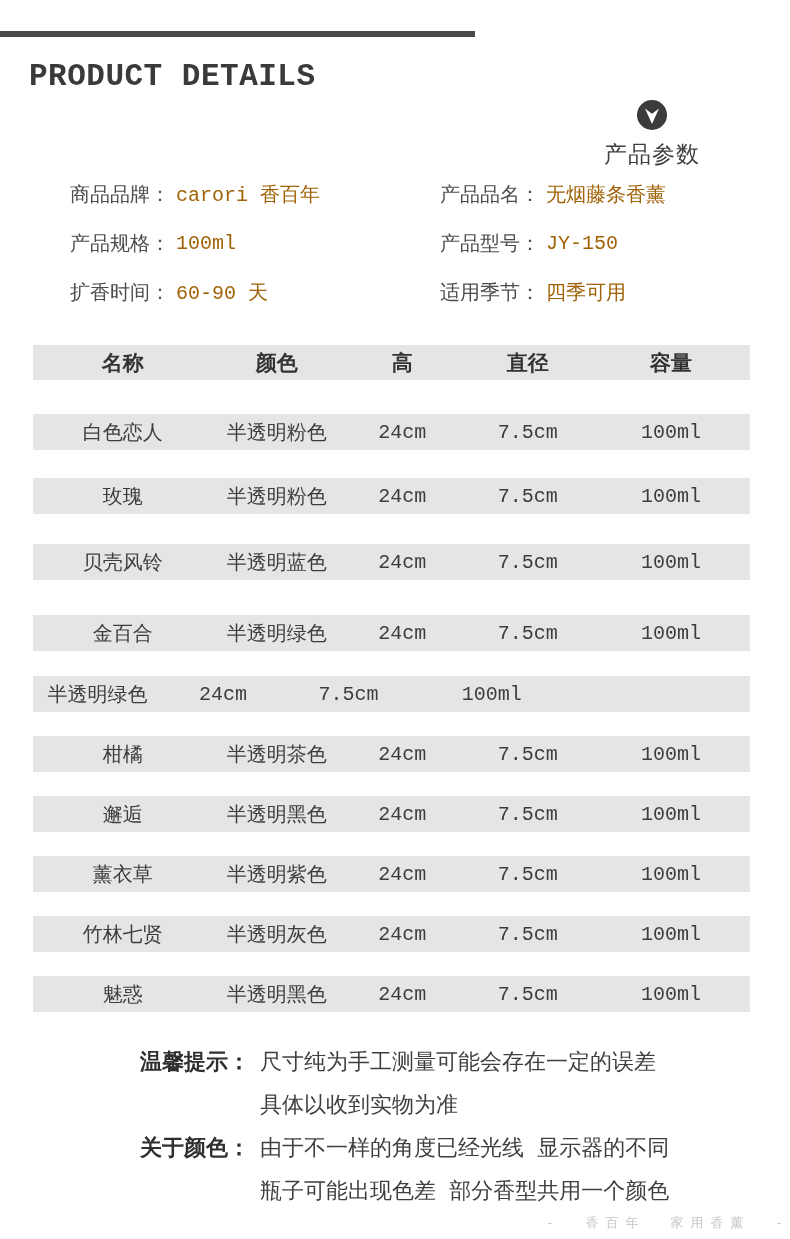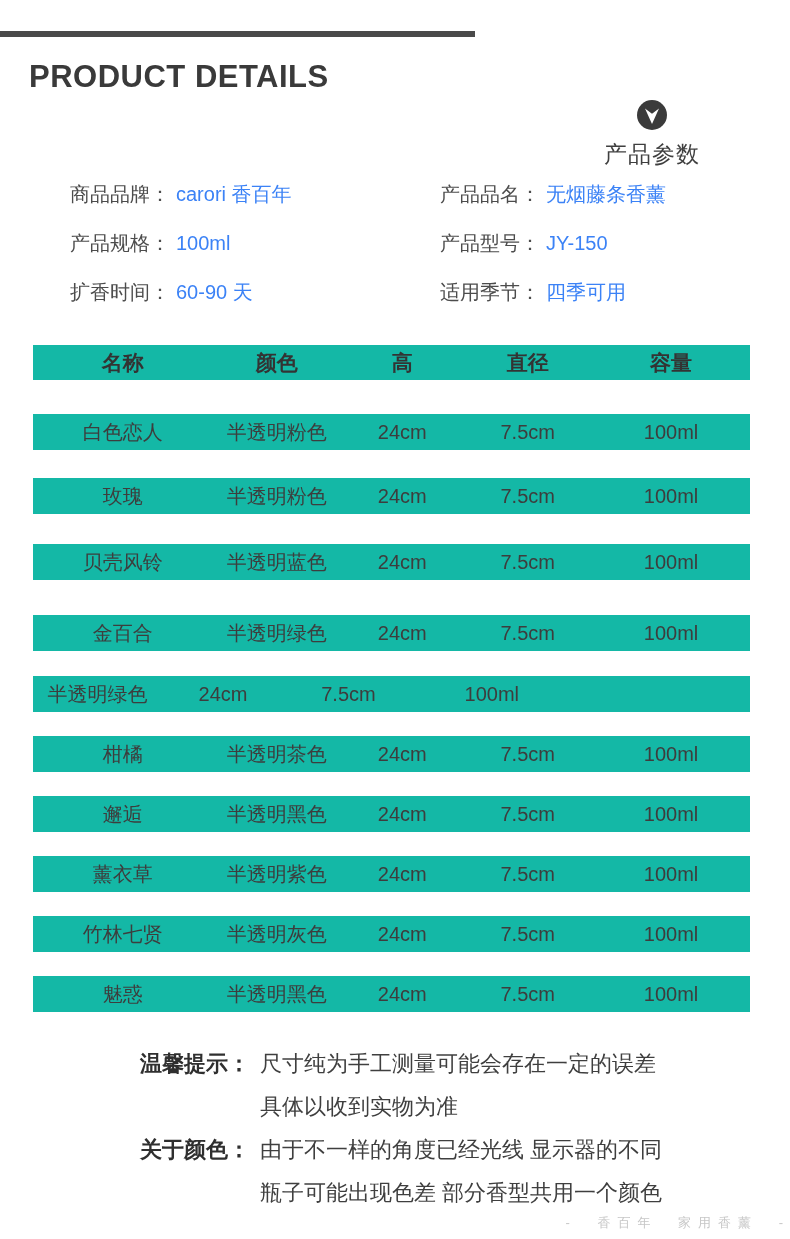--- a/index.html
+++ b/index.html
@@ -1,21 +1,21 @@
 <!DOCTYPE html>
 <html><head>
 <meta charset="utf-8">
 <style>
   html, body { margin: 0; padding: 0; background: #ffffff; }
   .page {
     position: relative;
     width: 790px;
     height: 1239px;
     background: #ffffff;
-    font-family: Liberation Sans, sans-serif;
+    font-family: Liberation Mono, monospace;
     color: #3f3f3f;
     overflow: hidden;
   }
 
   
   .top-bar {
     position: absolute;
     left: 0; top: 31px;
     width: 475px; height: 6px;
     background: #4a4a4a;
@@ -54,32 +54,32 @@
     position: absolute;
     left: 70px; top: 170px;
     width: 660px;
     display: grid;
     grid-template-columns: 370px 1fr;
     grid-auto-rows: 49px;
     align-items: center;
   }
   .info-item { display: flex; align-items: center; font-size: 20px; color: #525252; white-space: nowrap; }
   .info-label { color: #4c4c4c; }
-  .info-value { margin-left: 6px; color: #3b82f6; }
+  .info-value { margin-left: 6px; color: #a16207; }
 
   
   .spec-table {
     position: absolute;
     left: 33px; top: 345px;
     width: 717px;
   }
   .trow {
     display: flex;
     align-items: center;
-    background: #14b8a6;
+    background: #e5e5e5;
   }
   .thead { height: 35px; font-weight: 700; font-size: 21px; color: #333333; }
   .tbody .trow { height: 36px; font-size: 20px; color: #3d3d3d; }
   .tbody .trow:nth-child(1) { margin-top: 34px; }
   .tbody .trow:nth-child(2) { margin-top: 28px; }
   .tbody .trow:nth-child(3) { margin-top: 30px; }
   .tbody .trow:nth-child(4) { margin-top: 35px; }
   .tbody .trow:nth-child(5) { margin-top: 25px; }
   .tbody .trow:nth-child(n+6) { margin-top: 24px; }
   .tc { text-align: center; white-space: nowrap; }

